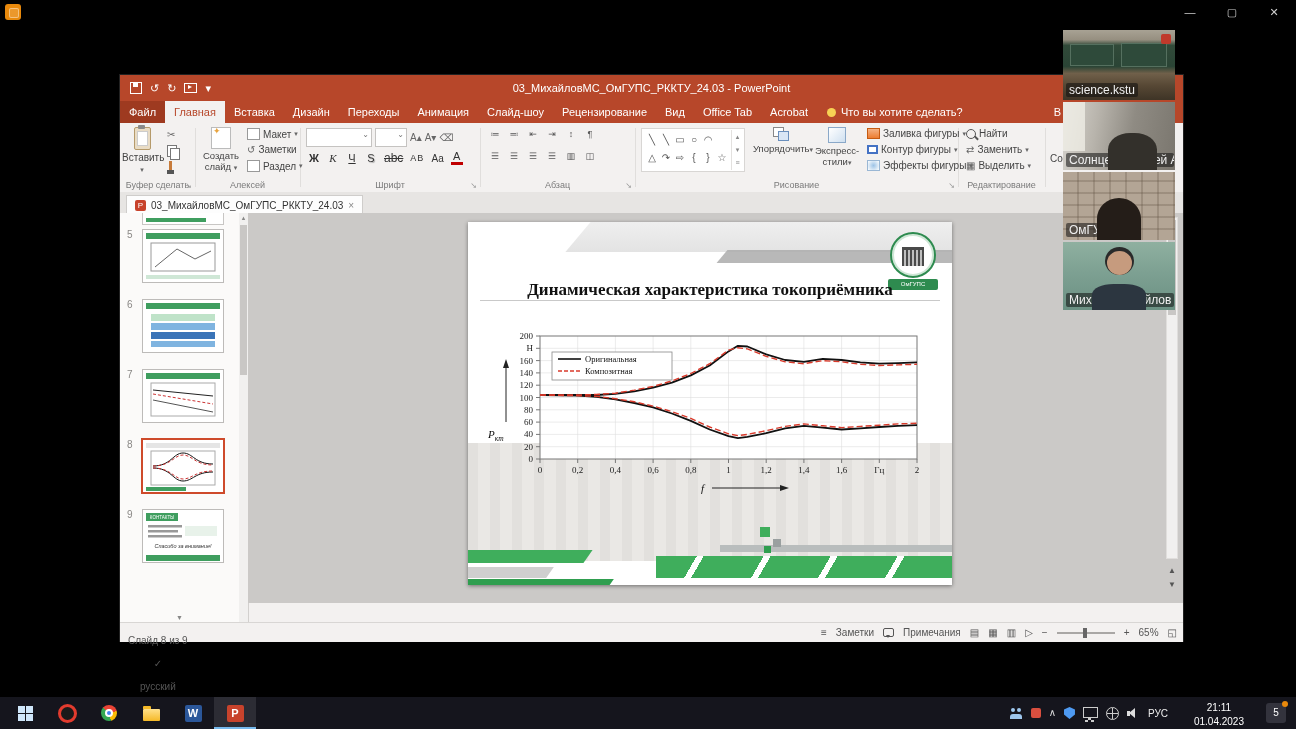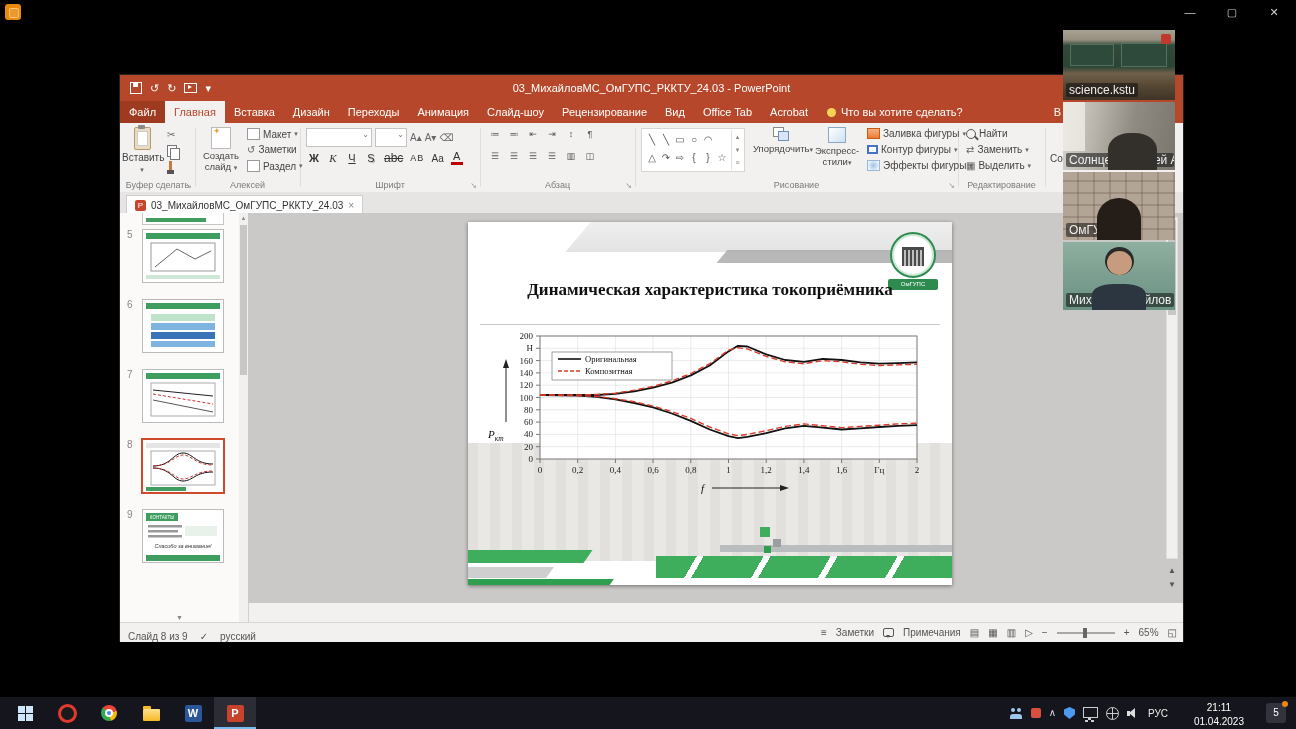--- a/index.html
+++ b/index.html
@@ -102,21 +102,21 @@
   #editor{position:absolute;left:128px;top:138px;right:0;height:390px;background:#CBC9C7;}
   #main-scroll{position:absolute;right:5px;top:4px;width:10px;height:340px;background:#F1F0EF;border:1px solid #E0DEDC;}
   #main-scroll .mthumb{position:absolute;left:1px;right:1px;top:2px;height:95px;background:#C9C7C5;}
   .navbtn{position:absolute;right:5px;width:12px;height:12px;text-align:center;font-size:8px;color:#555;line-height:12px;}
 
   
   #slide{position:absolute;left:220px;top:9px;width:484px;height:363px;background:#fff;box-shadow:0 1px 4px rgba(0,0,0,.45);overflow:hidden;}
   .deco1{position:absolute;top:0;left:110px;width:400px;height:30px;background:linear-gradient(#EFEFEF,#E3E3E3);transform:skewX(-40deg);}
   .deco2{position:absolute;top:28px;right:-30px;width:260px;height:13px;background:#ABABAB;transform:skewX(-40deg);opacity:.85;}
   .slide-title{position:absolute;top:58px;left:12px;right:12px;text-align:center;
-    font-family:"Liberation Serif",serif;font-weight:bold;font-size:17px;color:#111;padding-bottom:24px;border-bottom:1px solid #C9C9C9;}
+    font-family:"Liberation Serif",serif;font-weight:bold;font-size:17px;color:#111;padding-bottom:0;border-bottom:1px solid #C9C9C9;}
   .logo{position:absolute;right:14px;top:10px;width:50px;height:58px;text-align:center;}
   .logo-circle{width:42px;height:42px;border:2px solid #2E8B4F;border-radius:50%;background:#fff;margin:0 auto;position:relative;box-shadow:inset 0 0 0 2px #CFE7D6;}
   .logo-circle:after{content:"";position:absolute;left:10px;top:13px;width:22px;height:16px;
     background:repeating-linear-gradient(90deg,#4a4a4a 0 2px,#BFBFBF 2px 4px);border-top:3px solid #4a4a4a;}
   .logo-banner{position:absolute;left:0;right:0;bottom:0;height:11px;background:#2E8B4F;border-radius:2px;color:#fff;font-size:6px;line-height:11px;}
   .building{position:absolute;left:0;right:0;bottom:24px;height:118px;opacity:.25;
     background:repeating-linear-gradient(90deg,#8D857C 0 10px,#B0A79B 10px 22px),linear-gradient(#B5ADA2,#978E82);}
   .gband{position:absolute;left:188px;bottom:7px;width:296px;height:22px;background:#3FAE5C;}
   .gband:after{content:"";position:absolute;inset:0;background:repeating-linear-gradient(-60deg,transparent 0 52px,#fff 52px 58px);}
   .grayband{position:absolute;left:252px;bottom:33px;width:232px;height:7px;background:#B9BDBD;}
@@ -125,21 +125,21 @@
   .gs3{position:absolute;left:-8px;bottom:-5px;width:150px;height:11px;background:#2F9E4F;transform:skewX(-35deg);}
   .sq1{position:absolute;left:292px;bottom:48px;width:10px;height:10px;background:#3FAE5C;}
   .sq2{position:absolute;left:305px;bottom:38px;width:8px;height:8px;background:#9AA0A0;}
   .sq3{position:absolute;left:296px;bottom:32px;width:7px;height:7px;background:#2F9E4F;}
   #chart-svg{position:absolute;left:14px;top:104px;}
 
   
   #notesbar{position:absolute;left:128px;top:528px;right:0;height:19px;background:#fff;border-top:1px solid #D8D6D4;}
   #notesbar span{display:inline-block;margin:3px 0 0 10px;font-size:11px;color:#666;}
   #statusbar{position:absolute;left:0;top:547px;right:0;height:19px;background:#F3F1F0;border-top:1px solid #D8D6D4;font-size:10px;color:#555;}
-  .sb-left{position:absolute;left:8px;top:4px;height:19px;display:flex;align-items:center;gap:12px;}
+  .sb-left{position:absolute;left:8px;top:12px;height:19px;display:flex;align-items:center;gap:12px;flex-direction:column;}
   .sb-right{position:absolute;right:6px;top:0;height:19px;display:flex;align-items:center;gap:9px;}
   .sb-ico{font-size:10px;color:#555;}
   .bubble{width:9px;height:7px;border:1px solid #555;border-radius:2px;position:relative;display:inline-block;}
   .bubble:after{content:"";position:absolute;left:2px;bottom:-4px;border:2px solid transparent;border-top:3px solid #555;}
   .ztrack{width:58px;height:2px;background:#A9A7A5;position:relative;}
   .zthumb{position:absolute;left:26px;top:-4px;width:4px;height:10px;background:#666;}
 
   
   #videos{position:absolute;left:1063px;top:30px;width:112px;z-index:60;}
   .video{position:relative;height:68px;margin-bottom:2px;background:#222;overflow:hidden;}

